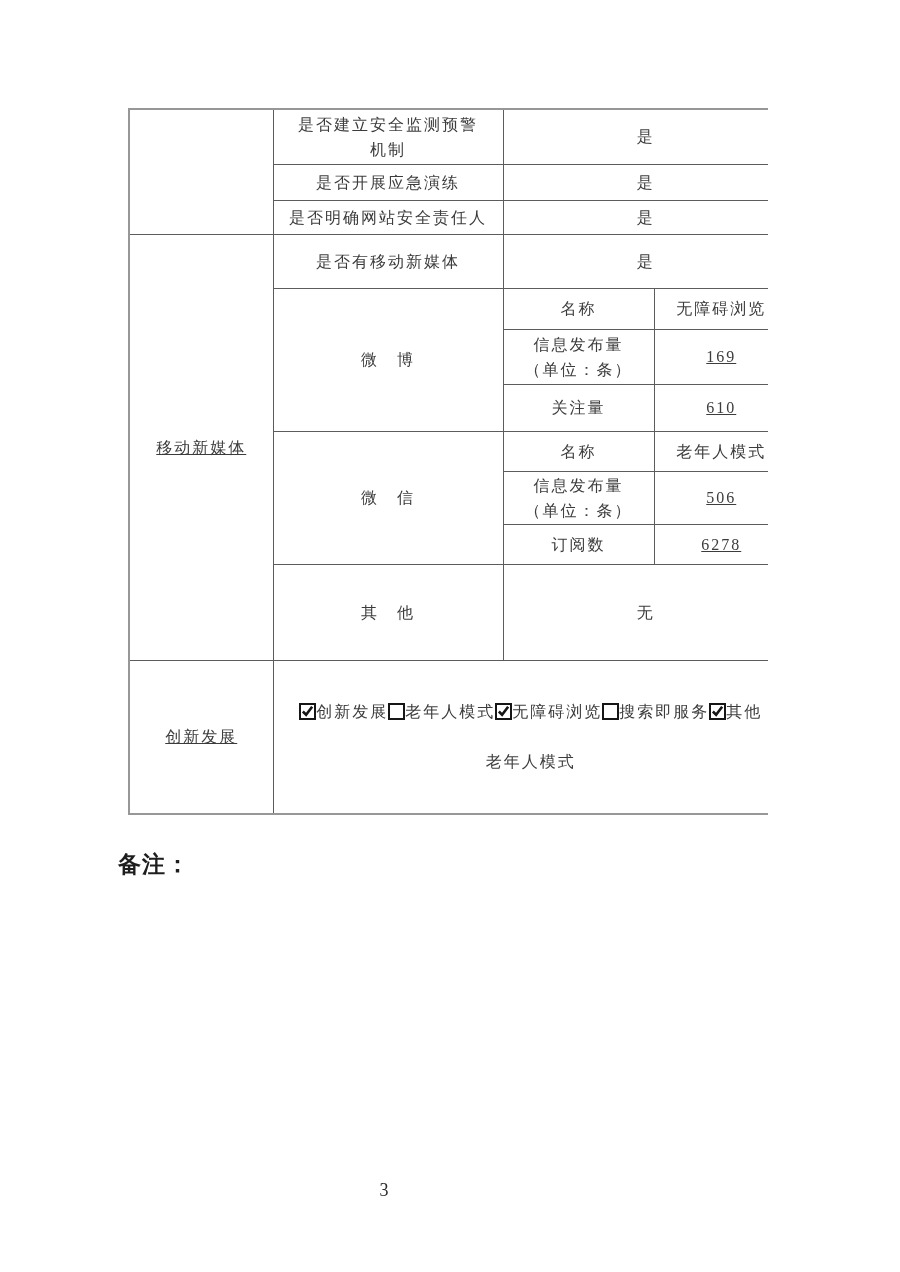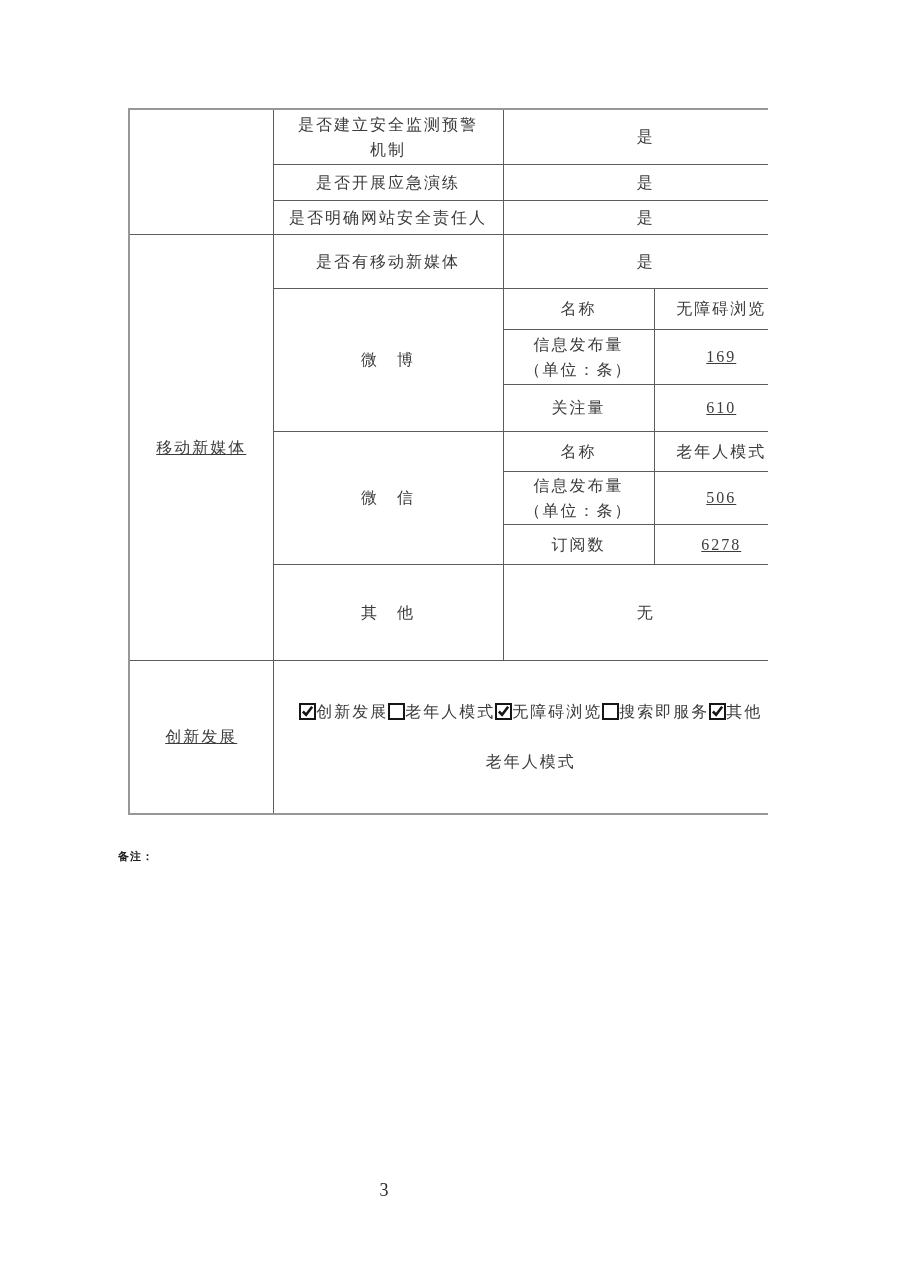--- a/index.html
+++ b/index.html
@@ -52,21 +52,21 @@
   .cb svg { display: block; width: 100%; height: 100%; }
   .cb-label { letter-spacing: 2px; }
   .other-detail {
     text-underline-offset: 3px;
     letter-spacing: 2px;
   }
   .note {
     position: absolute;
     left: 118px;
     top: 849px;
-    font-size: 11px;
+    font-size: 23px;
     font-weight: bold;
     letter-spacing: 1px;
     color: #1d1d1d;
   }
   .page-number {
     position: absolute;
     left: 0;
     top: 1180px;
     width: 100%;
     text-align: center;

